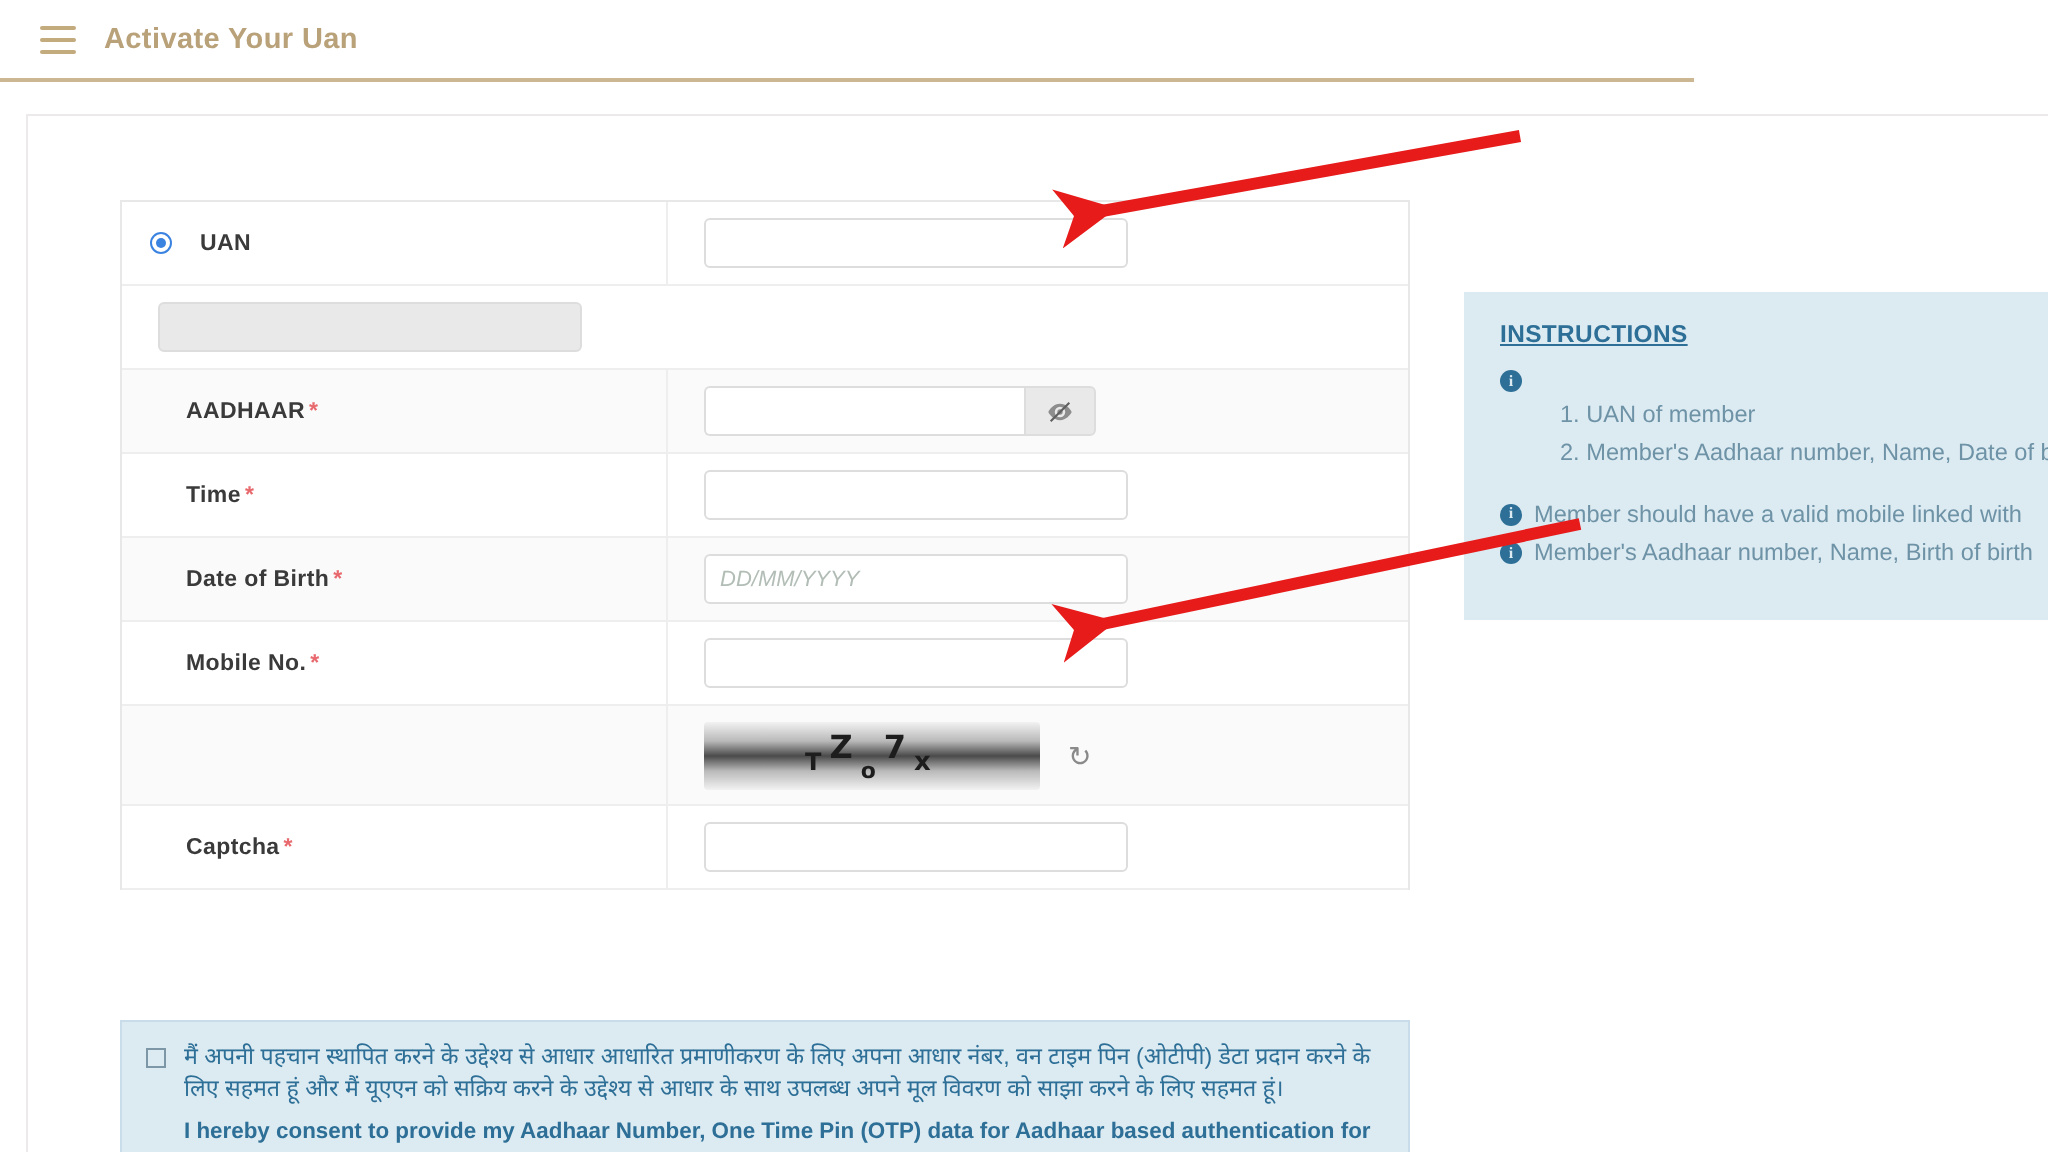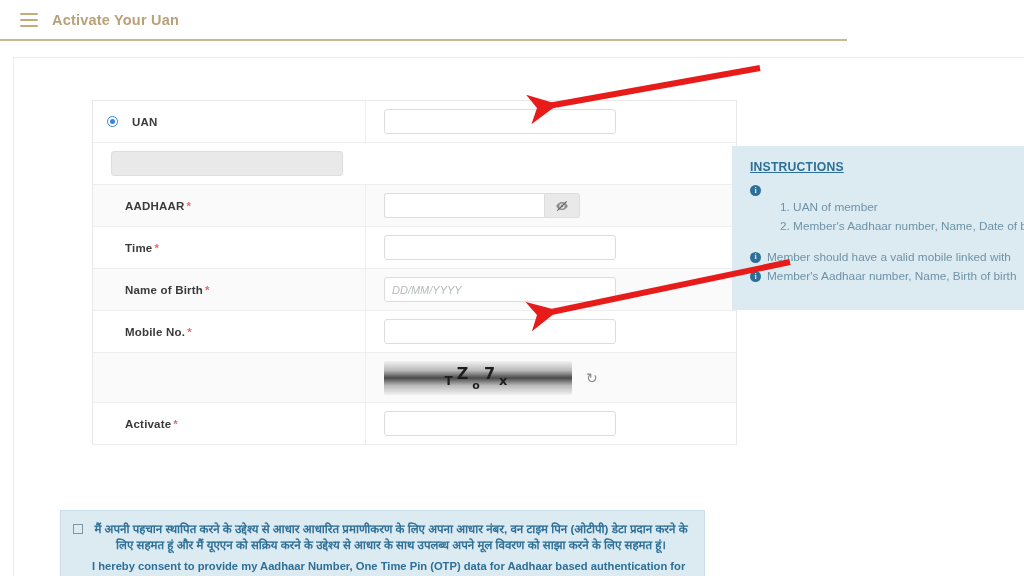--- a/index.html
+++ b/index.html
@@ -74,21 +74,20 @@
   
   #form-table {
     position: absolute;
     left: 46px;
     top: 42px;
     width: 645px;
     border: 1px solid #e8e8e8;
     border-bottom: none;
     box-sizing: border-box;
     background: #ffffff;
-    margin-left: 32px;
   }
   .frow {
     display: flex;
     align-items: center;
     height: 42px;
     border-bottom: 1px solid #eeeeee;
     box-sizing: border-box;
     background: #ffffff;
   }
   .frow.alt { background: #fafafa; }
@@ -145,21 +144,21 @@
     content: "";
     position: absolute;
     left: 2px; top: 2px;
     width: 5px; height: 5px;
     border-radius: 50%;
     background: #3b83e0;
   }
 
   
   .inp {
-    width: 232px;
+    width: 212px;
     height: 25px;
     border: 1px solid #dddddd;
     border-radius: 3px;
     background: #ffffff;
     box-sizing: border-box;
     font-family: "Liberation Sans", sans-serif;
     font-size: 11px;
     color: #555;
     padding: 0 7px;
     outline: none;
@@ -176,21 +175,21 @@
     background: #e9e9e9;
     box-sizing: border-box;
     display: flex;
     align-items: center;
     justify-content: center;
     cursor: pointer;
   }
 
   
   .captcha-img {
-    width: 188px;
+    width: 168px;
     height: 34px;
     border-radius: 2px;
     background: linear-gradient(180deg,#f2f2f2 0%, #b9b9b9 28%, #4a4a4a 50%, #b9b9b9 72%, #f2f2f2 100%);
     display: flex;
     align-items: center;
     justify-content: center;
     overflow: hidden;
     position: relative;
   }
   .captcha-text {
@@ -233,24 +232,24 @@
     border: 1px solid #7d97a6;
     background: #dceaf2;
     margin-right: 9px;
     margin-top: 3px;
     flex: none;
     cursor: pointer;
     box-sizing: border-box;
   }
   #consent-hi {
     font-size: 11.6px;
-    font-weight: bold;
+    font-weight: normal;
     color: #2d6f96;
     line-height: 1.42;
-    text-align: center;
+    text-align: left;
   }
   #consent-en {
     font-size: 11.2px;
     font-weight: bold;
     color: #2d6f96;
     line-height: 1.55;
     margin-top: 4px;
     margin-left: 19px;
   }
 
@@ -371,21 +370,21 @@
           <span class="lbl indent">Time</span>
           <span class="req">*</span>
         </div>
         <div class="fcell-field">
           <input class="inp" type="text" value="" style="">
         </div>
       </div>
 
       <div class="frow alt">
         <div class="fcell-label">
-          <span class="lbl indent">Name of Birth</span>
+          <span class="lbl indent">Date of Birth</span>
           <span class="req">*</span>
         </div>
         <div class="fcell-field">
           <input class="inp dob" type="text" placeholder="DD/MM/YYYY" style="">
         </div>
       </div>
 
       <div class="frow">
         <div class="fcell-label">
           <span class="lbl indent">Mobile No.</span>
@@ -403,21 +402,21 @@
         <div class="fcell-field">
           <div class="captcha-img">
             <span class="captcha-text"><span class="c1">T</span><span class="c2">Z</span><span class="c3">o</span><span class="c4">7</span><span class="c5">x</span></span>
           </div>
           <div class="refresh-btn">↻</div>
         </div>
       </div>
 
       <div class="frow">
         <div class="fcell-label">
-          <span class="lbl indent">Activate</span>
+          <span class="lbl indent">Captcha</span>
           <span class="req">*</span>
         </div>
         <div class="fcell-field">
           <input class="inp" type="text" value="" style="">
         </div>
       </div>
     </div>
 
     <div id="consent-box">
       <div id="consent-row">

